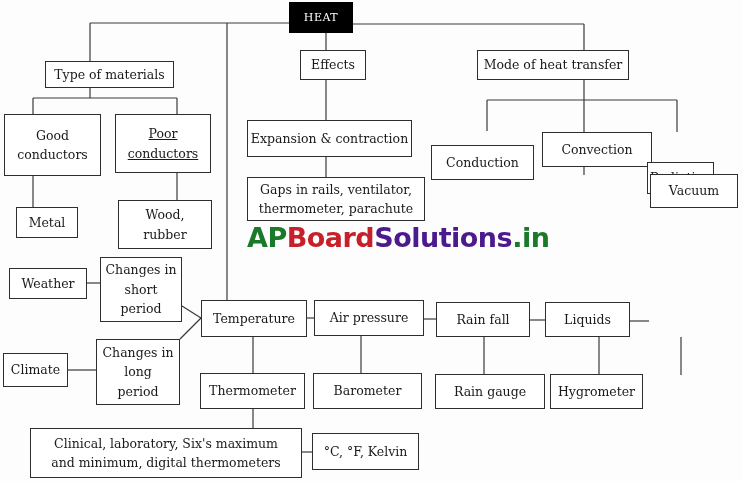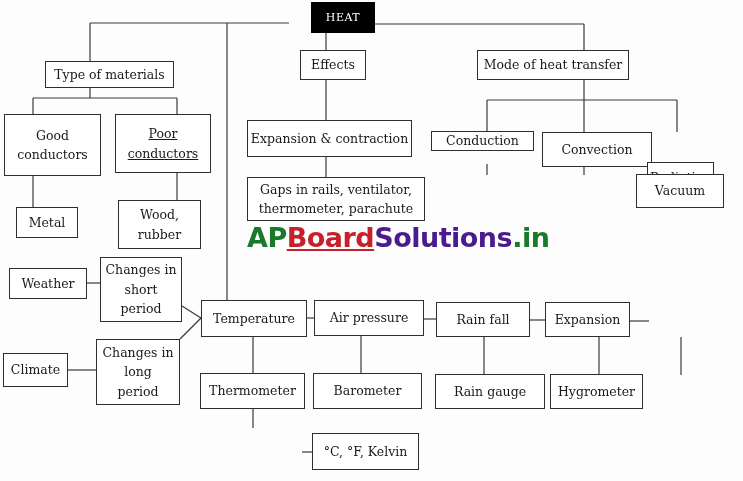--- a/index.html
+++ b/index.html
@@ -91,61 +91,63 @@
 
     <line x1="253" y1="337" x2="253" y2="373"></line>
     <line x1="361" y1="336" x2="361" y2="373"></line>
     <line x1="484" y1="337" x2="484" y2="374"></line>
     <line x1="599" y1="337" x2="599" y2="374"></line>
     <line x1="681" y1="337" x2="681" y2="375"></line>
     <line x1="253" y1="409" x2="253" y2="428"></line>
     <line x1="302" y1="452" x2="312" y2="452"></line>
   </svg>
 
-  <div class="box root" style="left:289px;top:2px;width:64px;height:31px;margin-left:22px;">HEAT</div>
+  <div class="box root" style="left:289px;top:2px;width:64px;height:31px;">HEAT</div>
 
   <div class="box" style="left:300px;top:50px;width:66px;height:30px;">Effects</div>
   <div class="box" style="left:45px;top:61px;width:129px;height:27px;">Type of materials</div>
   <div class="box" style="left:477px;top:50px;width:152px;height:30px;">Mode of heat transfer</div>
 
   <div class="box" style="left:4px;top:114px;width:97px;height:62px;">Good
 conductors</div>
   <div class="box" style="left:115px;top:114px;width:96px;height:59px;text-decoration:underline;">Poor
 conductors</div>
   <div class="box" style="left:16px;top:207px;width:62px;height:31px;">Metal</div>
-  <div class="box" style="left:118px;top:200px;width:83px;height:49px;">Wood,
+  <div class="box" style="left:118px;top:200px;width:94px;height:49px;">Wood,
 rubber</div>
 
   <div class="box" style="left:247px;top:120px;width:165px;height:37px;">Expansion &amp; contraction</div>
   <div class="box" style="left:247px;top:177px;width:178px;height:44px;">Gaps in rails, ventilator,
 thermometer, parachute</div>
 
-  <div class="box" style="left:431px;top:131px;width:103px;height:20px;">Conduction</div>
+  <div class="box" style="left:431px;top:145px;width:103px;height:35px;">Conduction</div>
   <div class="box" style="left:542px;top:132px;width:110px;height:35px;">Convection</div>
   <div class="box" style="left:647px;top:132px;width:67px;height:32px;margin-top:30px;">Radiation</div>
-  <div class="box" style="left:636px;top:174px;width:88px;height:34px;">Vacuum</div>
+  <div class="box" style="left:650px;top:174px;width:88px;height:34px;">Vacuum</div>
 
   <div class="watermark">
-    <span style="color:#1a7a2a;">AP</span><span style="color:#c8202a;text-decoration:underline;">Board</span><span style="color:#4b1a8c;">Solutions</span><span style="color:#1a7a2a;">.in</span>
+    <span style="color:#1a7a2a;">AP</span><span style="color:#c8202a;">Board</span><span style="color:#4b1a8c;">Solutions</span><span style="color:#1a7a2a;">.in</span>
   </div>
 
   <div class="box" style="left:9px;top:268px;width:78px;height:31px;">Weather</div>
   <div class="box" style="left:100px;top:257px;width:82px;height:65px;">Changes in
 short
 period</div>
   <div class="box" style="left:3px;top:353px;width:65px;height:34px;">Climate</div>
   <div class="box" style="left:96px;top:339px;width:84px;height:66px;">Changes in
 long
 period</div>
 
   <div class="box" style="left:201px;top:300px;width:106px;height:37px;">Temperature</div>
   <div class="box" style="left:314px;top:300px;width:110px;height:36px;">Air pressure</div>
   <div class="box" style="left:436px;top:302px;width:94px;height:35px;">Rain fall</div>
-  <div class="box" style="left:545px;top:302px;width:85px;height:35px;">Expansion</div>
+  <div class="box" style="left:545px;top:302px;width:85px;height:35px;">Liquids</div>
 
   <div class="box" style="left:200px;top:373px;width:105px;height:36px;">Thermometer</div>
   <div class="box" style="left:313px;top:373px;width:109px;height:36px;">Barometer</div>
   <div class="box" style="left:435px;top:374px;width:110px;height:35px;">Rain gauge</div>
   <div class="box" style="left:550px;top:374px;width:93px;height:35px;">Hygrometer</div>
 
+  <div class="box" style="left:30px;top:428px;width:272px;height:50px;">Clinical, laboratory, Six's maximum
+and minimum, digital thermometers</div>
   <div class="box" style="left:312px;top:433px;width:107px;height:37px;">°C, °F, Kelvin</div>
 
 </div>
 
 </body></html>

